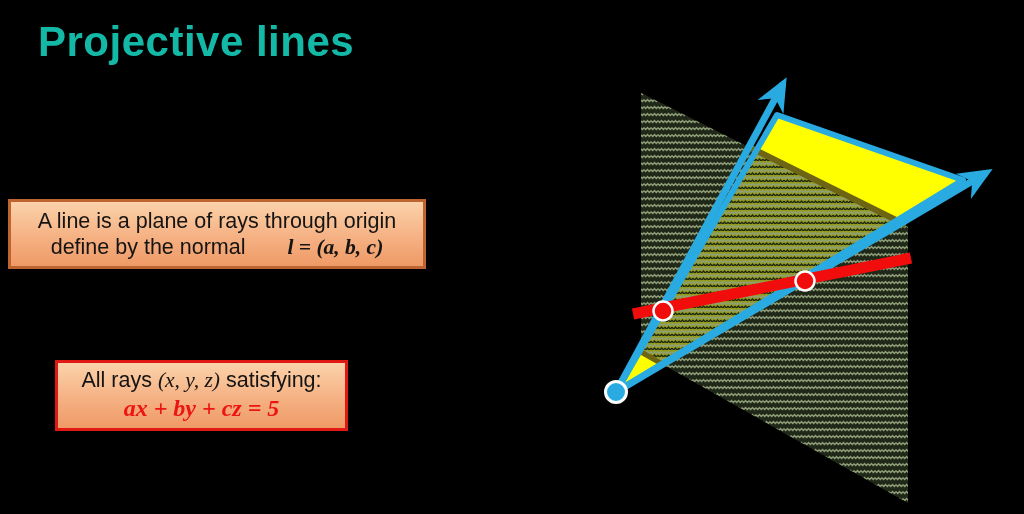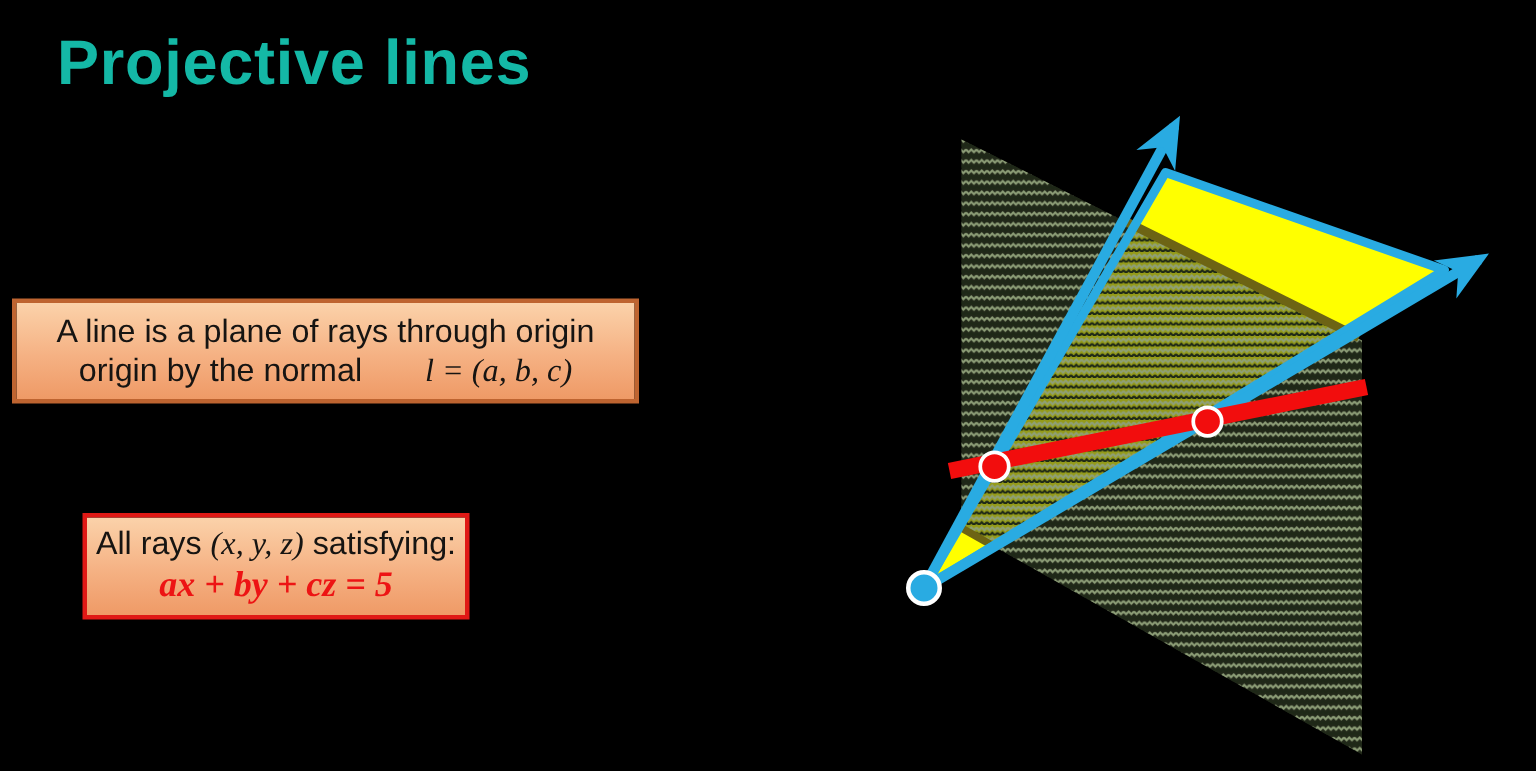--- a/index.html
+++ b/index.html
@@ -20,29 +20,29 @@
     box-shadow:2px 3px 4px rgba(0,0,0,0.55);
     display:flex;flex-direction:column;justify-content:center;
     text-align:center;box-sizing:border-box;
   }
   .note1{
     left:8px;top:199px;width:418px;height:70px;
     border:3px solid #BE6430;
     font-size:21.5px;line-height:1.23;
   }
   .note2{
-    left:55px;top:342px;width:258px;height:71px;
+    left:55px;top:360px;width:293px;height:71px;
     border:3px solid #E01915;
     font-size:21.5px;line-height:1.2;
   }
   .math{
     font-family:"Liberation Serif",serif;
     font-style:italic;
   }
-  .math.bold{font-weight:normal;margin-left:36px;}
+  .math.bold{font-weight:bold;margin-left:36px;}
   .equation{
     font-family:"Liberation Serif",serif;
     font-style:italic;font-weight:bold;
     color:#ED1414;font-size:24px;
   }
   svg{position:absolute;left:0;top:0;}
 </style>
 </head>
 <body>
 
@@ -77,19 +77,19 @@
   <circle stroke-width="2.5" cx="663" cy="311" r="9.5" fill="#F20D0D" stroke="#FFFFFF"></circle>
   <circle stroke-width="2.5" cx="805" cy="281" r="9.5" fill="#F20D0D" stroke="#FFFFFF"></circle>
 
   <circle stroke-width="3" cx="616" cy="392" r="10.5" fill="#29ABE2" stroke="#FFFFFF"></circle>
 </svg>
 
 <div class="title">Projective lines</div>
 
 <div class="note note1">
   <div class="note-line">A line is a plane of rays through origin</div>
-  <div class="note-line"><span>origin by the normal </span><span class="math bold">l = (a, b, c)</span></div>
+  <div class="note-line"><span>define by the normal </span><span class="math bold">l = (a, b, c)</span></div>
 </div>
 
 <div class="note note2">
   <div class="note-line"><span>All rays </span><span class="math">(x, y, z)</span><span> satisfying:</span></div>
   <div class="note-line equation">ax + by + cz = 5</div>
 </div>
 
 </body></html>

